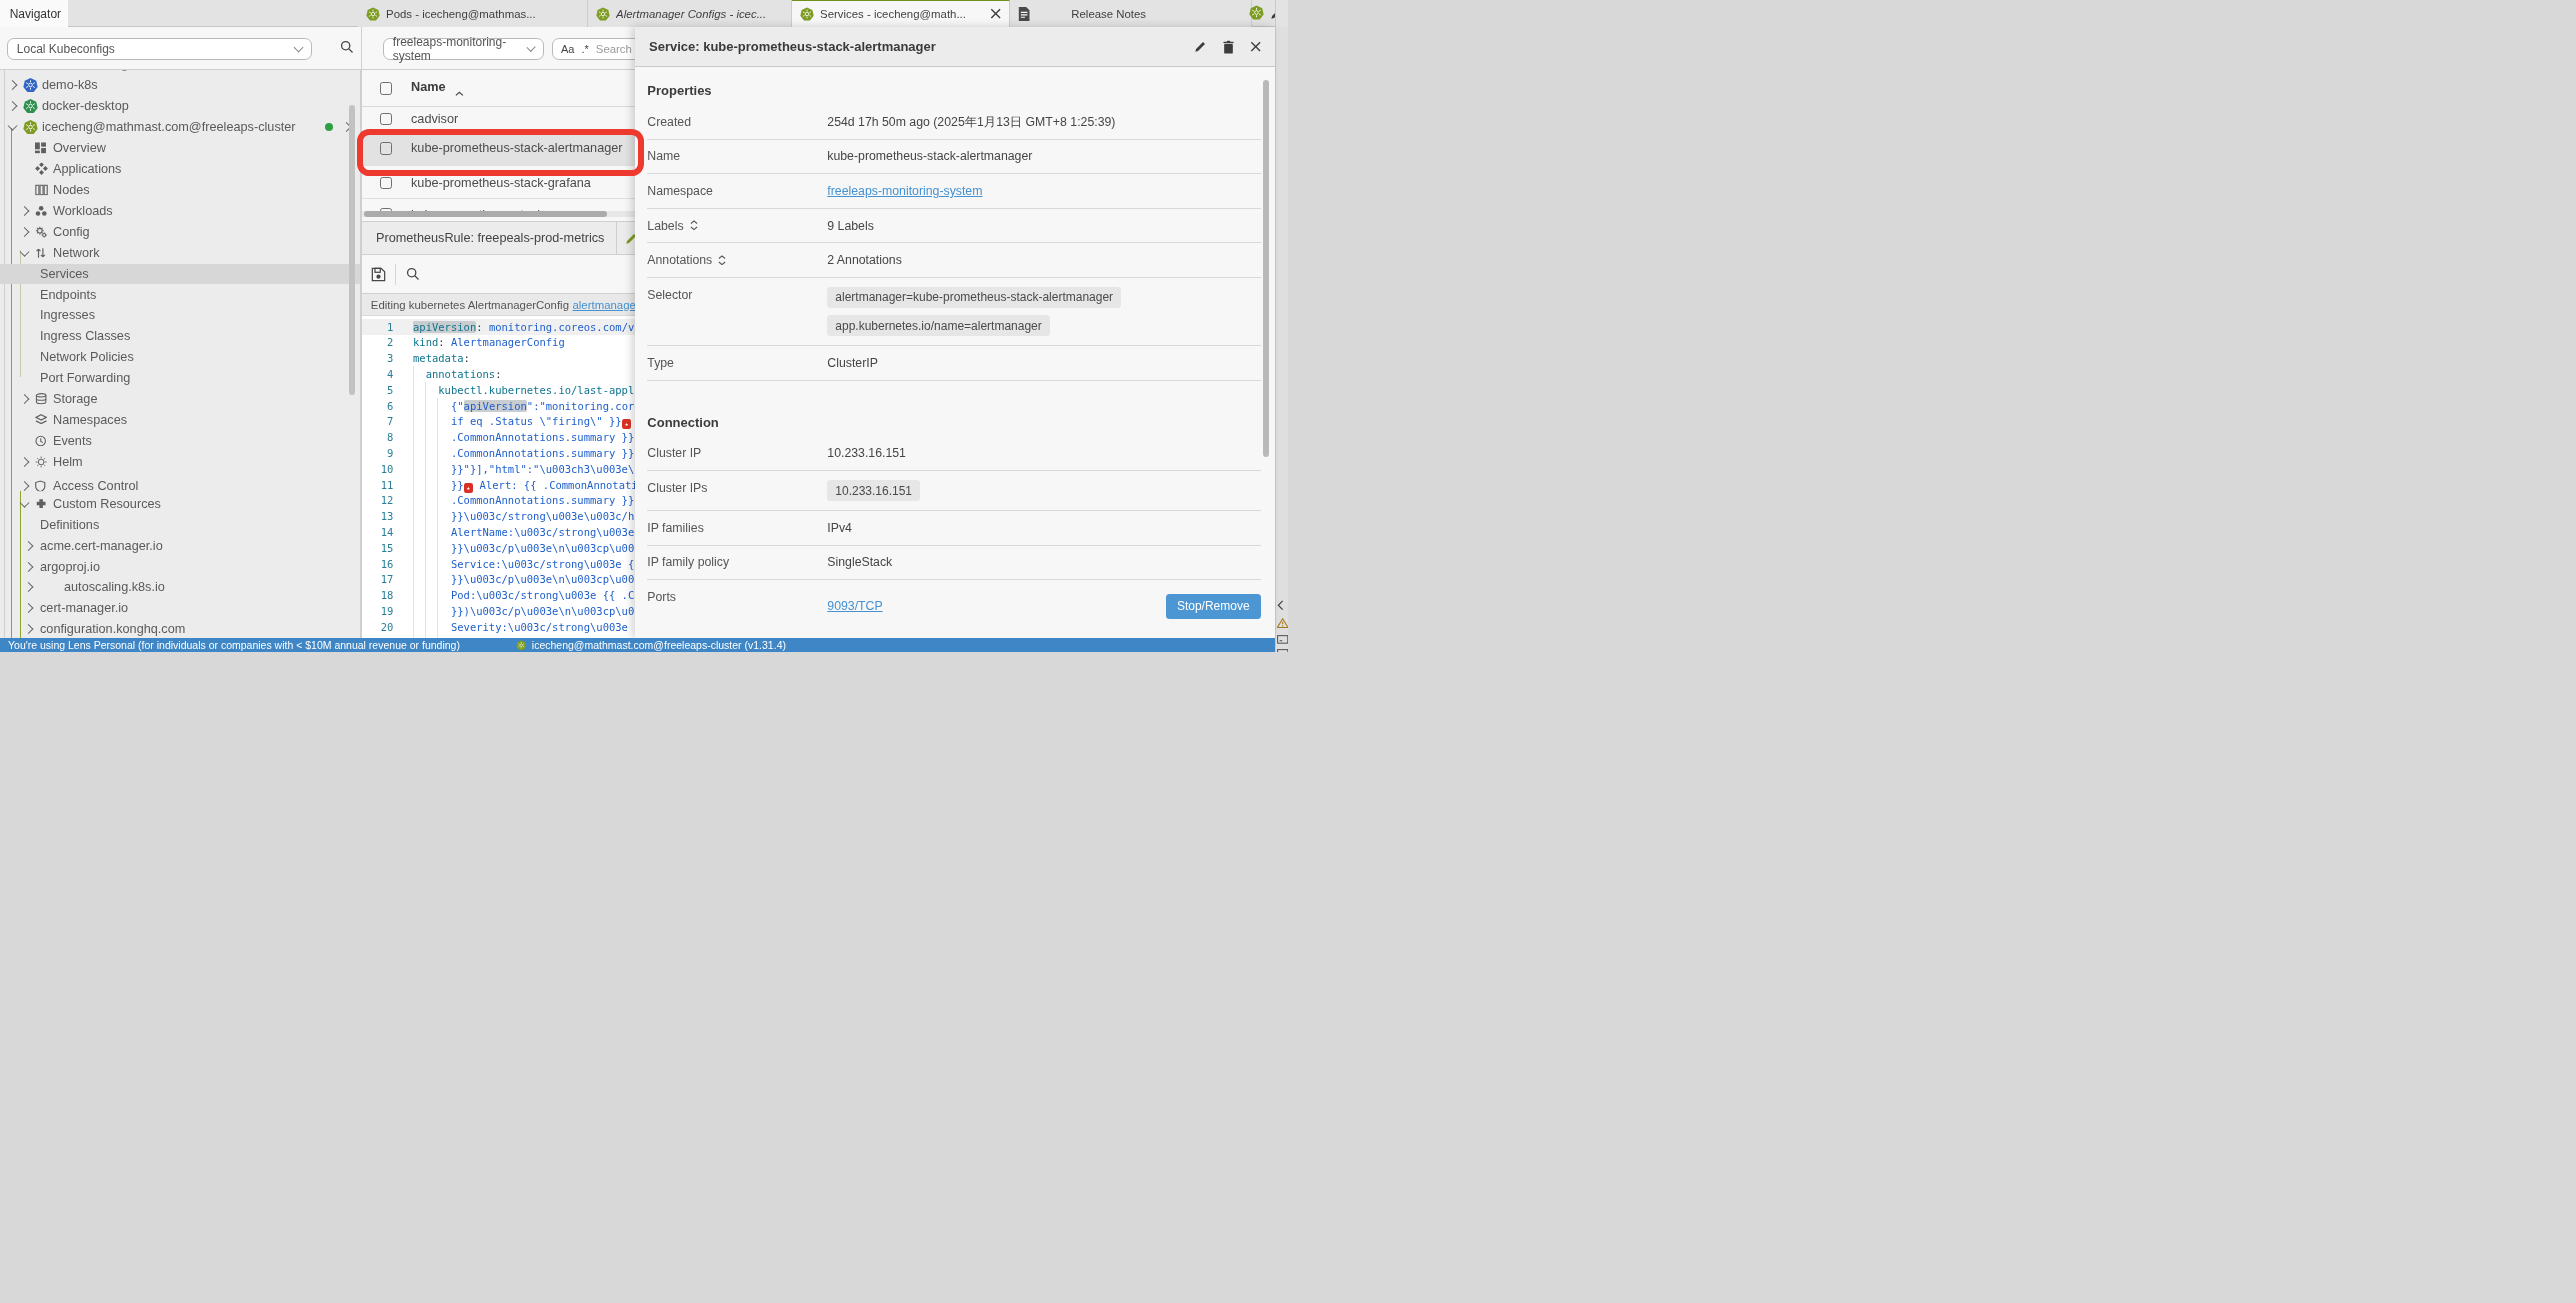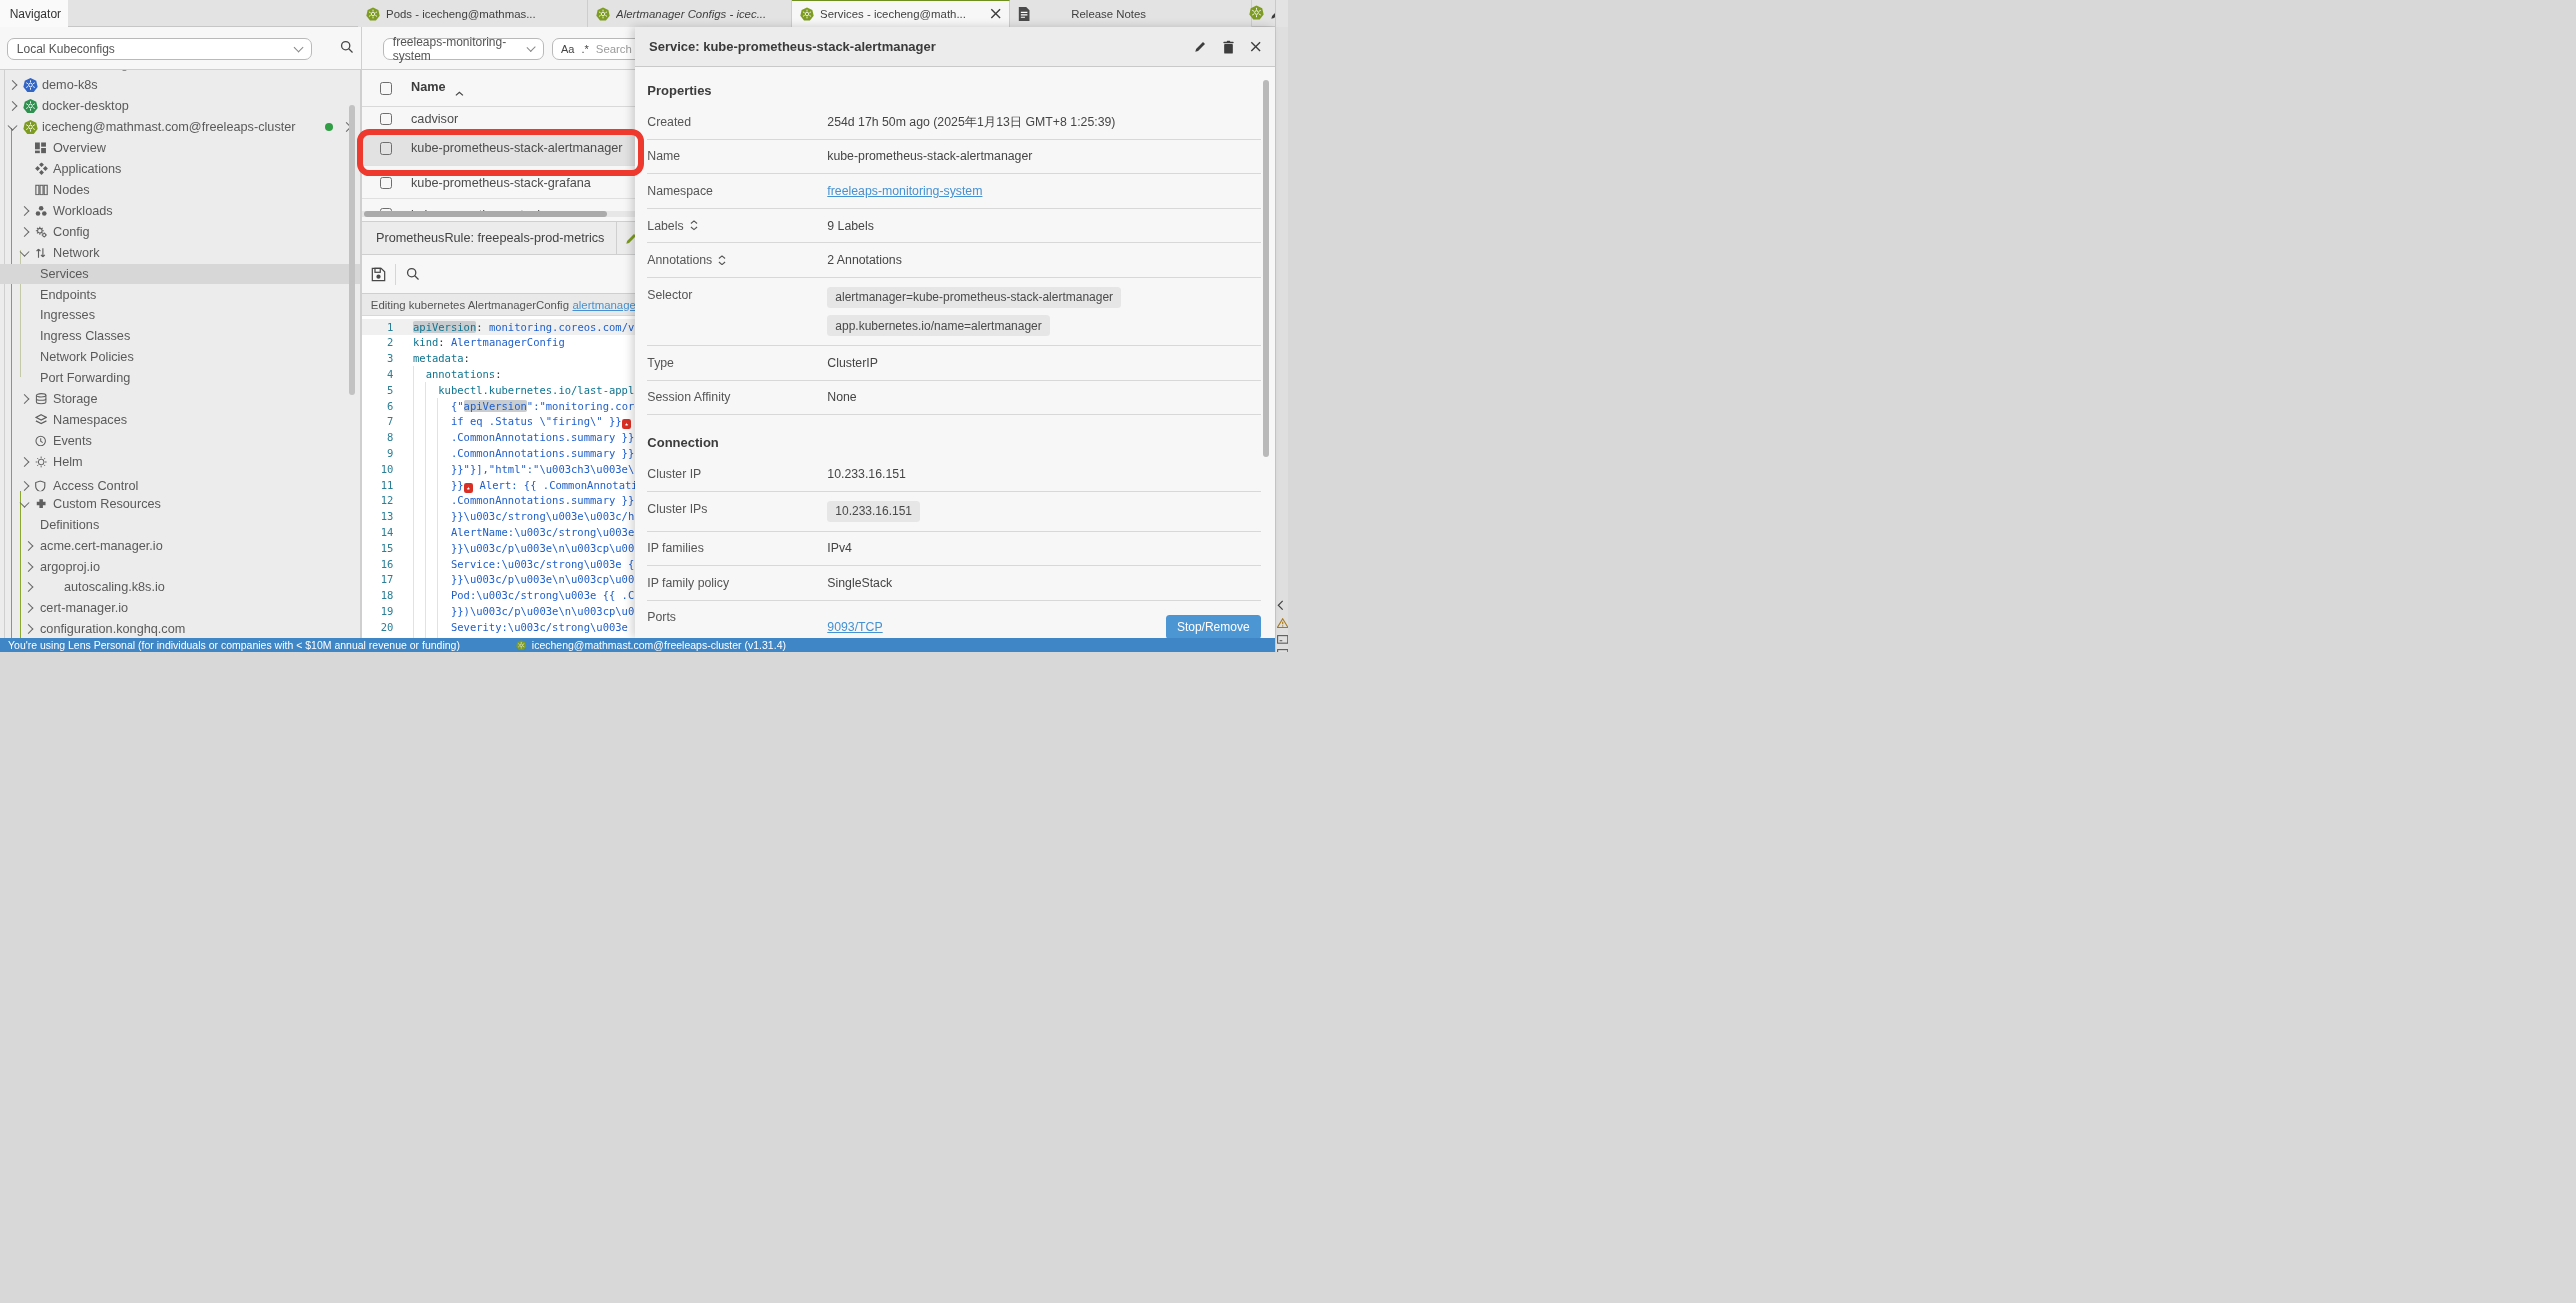--- a/index.html
+++ b/index.html
@@ -61,21 +61,21 @@
   .hlt{background:#c9cdd0;border-radius:1.8px;}
   .siren{display:inline-block;width:9.7px;height:9.7px;background:#d93025;border-radius:2.2px;color:#fff;font-size:6.1px;line-height:9.7px;text-align:center;vertical-align:-0.9px;}
   .siren::before{content:"★";}
   .iguide{position:absolute;width:0.9px;background:#e2e2e2;}
   
   .drawer{position:absolute;left:635px;top:27px;width:640px;height:611px;background:#f7f7f7;z-index:20;box-shadow:-3.5px 0 8.8px rgba(0,0,0,.18);}
   .dhead{height:40px;background:#ececec;border-bottom:0.9px solid #c9c9c9;box-sizing:border-box;display:flex;align-items:center;padding:0 14px;gap:15px;}
   .dtitle{flex:1;font-size:13px;font-weight:700;color:#3a3a3a;white-space:nowrap;overflow:hidden;}
   .dbody{position:absolute;left:0;top:40px;right:0;bottom:0;overflow:hidden;padding:0 14px 0 12.3px;}
   .dheading{font-size:13px;font-weight:700;color:#3c3c3c;margin:16px 0 7px;}
-  .dheading.conn{margin-top:20px;}
+  .dheading.conn{margin-top:34px;}
   .drow{display:flex;align-items:flex-start;padding:8.8px 0;border-bottom:0.9px solid #d8d8d8;font-size:12.3px;line-height:16px;color:#454545;}
   .drow.noline{border-bottom:none;}
   .dlabel{width:180px;flex:none;color:#555;display:flex;align-items:center;gap:6.1px;}
   .dval{flex:1;}
   .dval a{color:#4591d2;text-decoration:underline;}
   .badge{display:inline-block;background:#e6e6e6;border-radius:3.5px;padding:2.6px 8px;font-size:12px;color:#4a4a4a;}
   .badgewrap + .badgewrap{margin-top:7px;}
   .portline{display:flex;align-items:center;height:35px;}
   .portline a{flex:none;text-decoration:underline;}
   .portbtn{margin-left:auto;background:#4d96d4;color:#fff;border:none;border-radius:3.5px;font-size:12px;font-family:"Liberation Sans",sans-serif;padding:5.3px 11.4px;cursor:pointer;}
@@ -603,26 +603,20 @@
             <div class="badgewrap"><span class="badge">alertmanager=kube-prometheus-stack-alertmanager</span></div>
             <div class="badgewrap"><span class="badge">app.kubernetes.io/name=alertmanager</span></div>
           </div>
         </div>
         <div class="drow">
           <div class="dlabel">
             <span>Type</span>
           </div>
           <div class="dval">ClusterIP</div>
         </div>
-        <div class="drow">
-          <div class="dlabel">
-            <span>Session Affinity</span>
-          </div>
-          <div class="dval">None</div>
-        </div>
         <div class="dheading conn">Connection</div>
         <div class="drow">
           <div class="dlabel">
             <span>Cluster IP</span>
           </div>
           <div class="dval">10.233.16.151</div>
         </div>
         <div class="drow">
           <div class="dlabel">
             <span>Cluster IPs</span>

